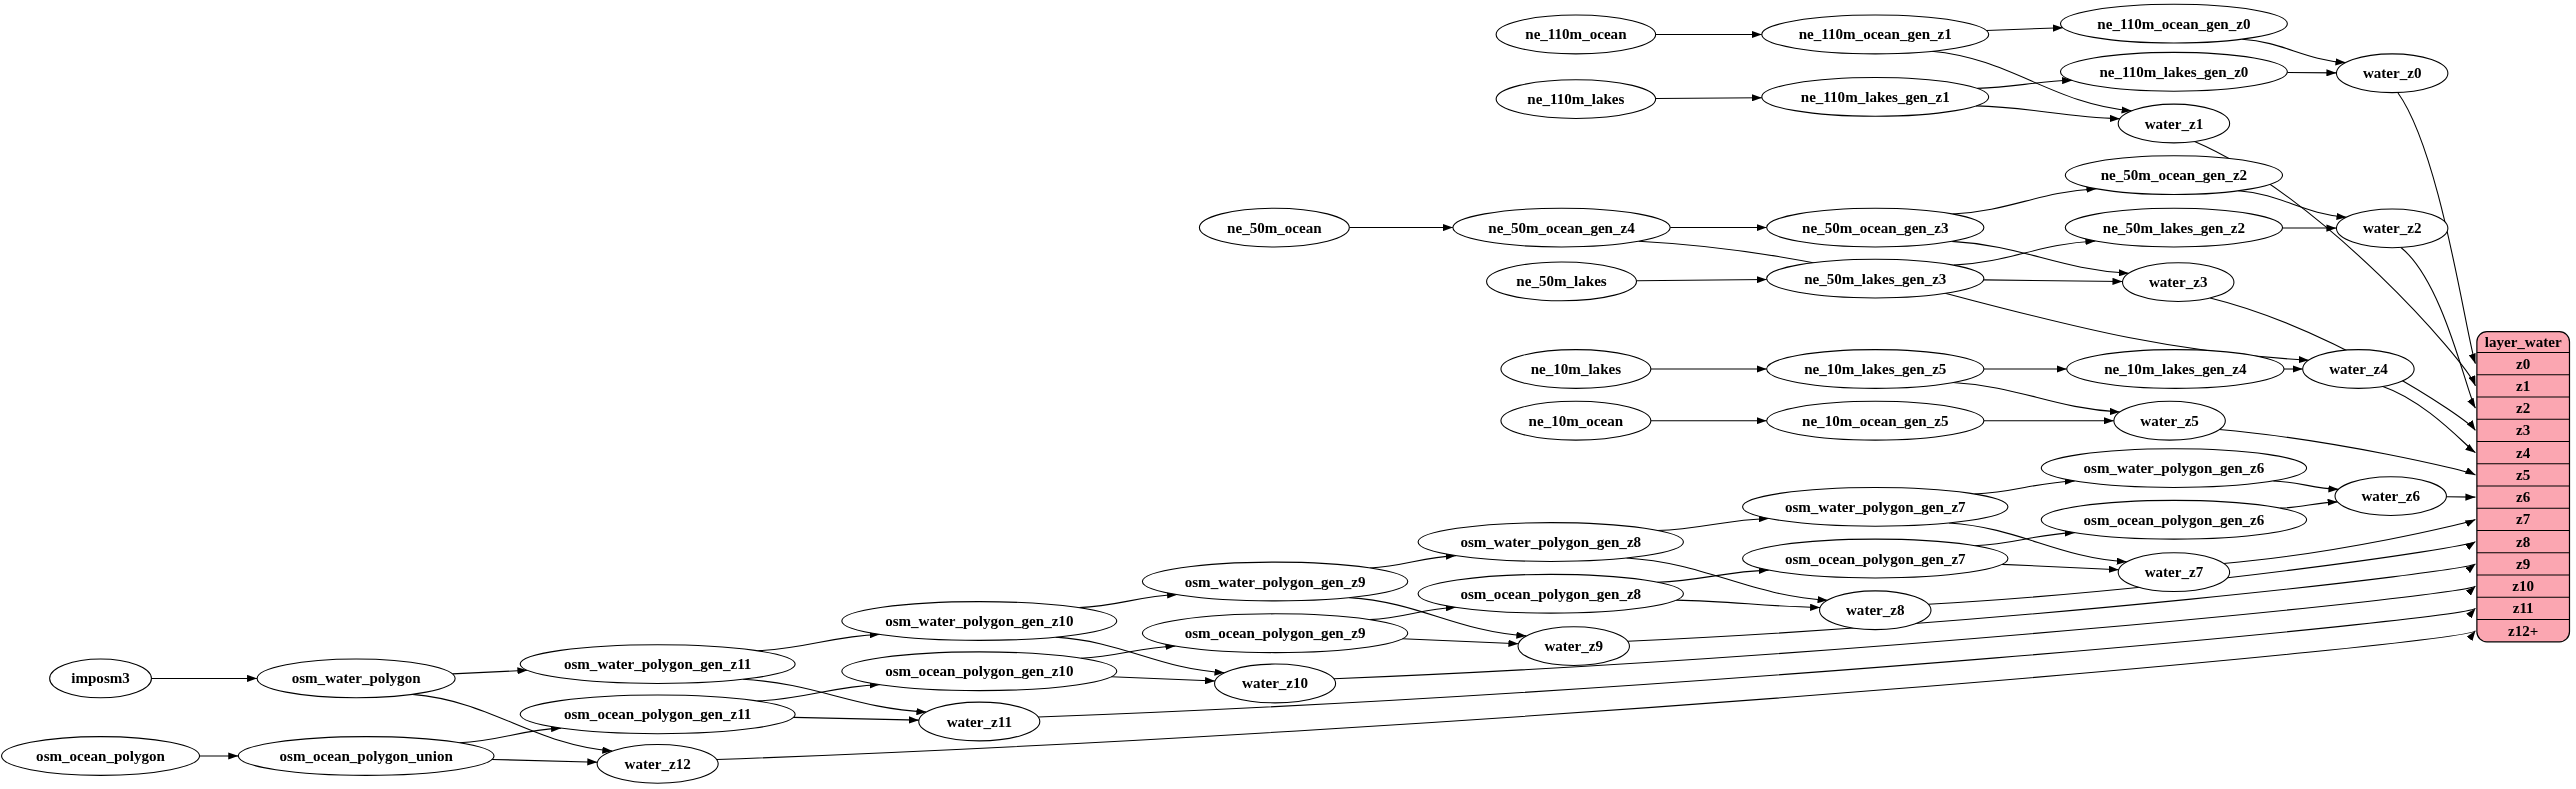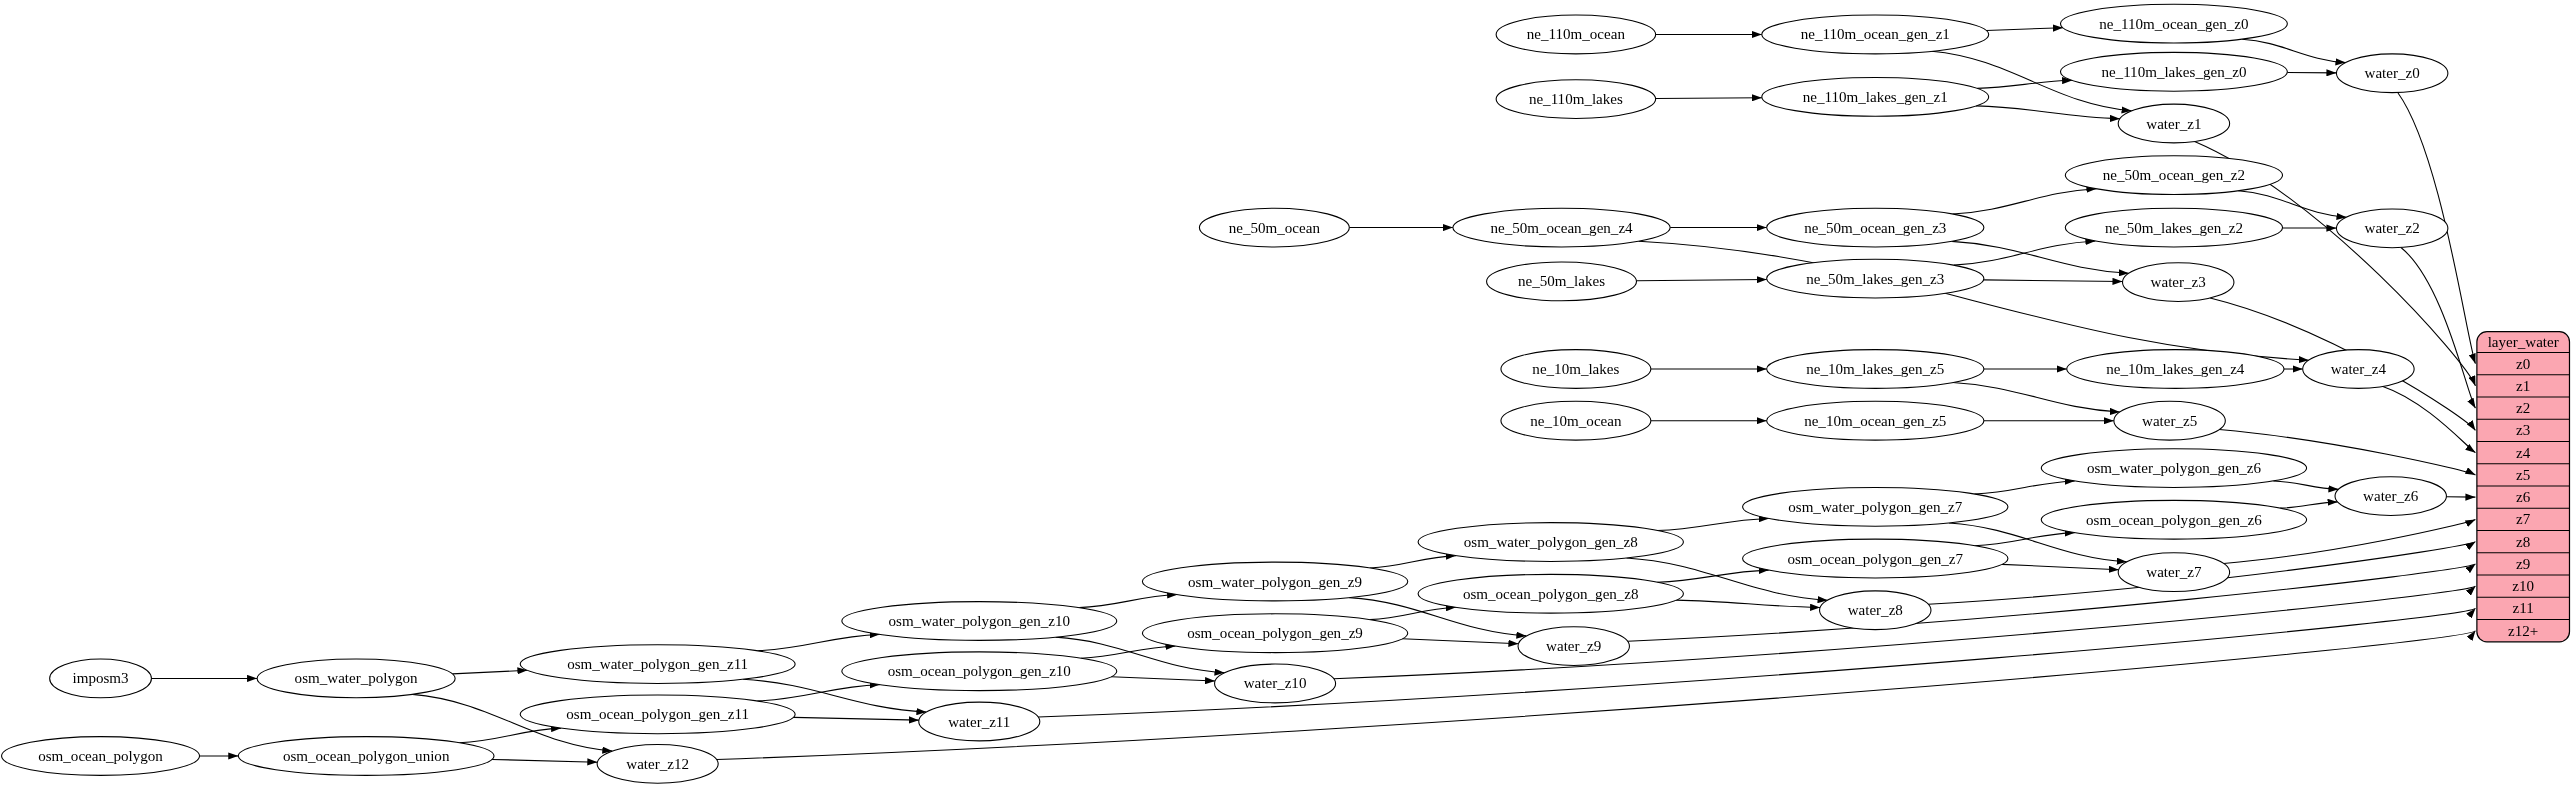--- a/index.html
+++ b/index.html
@@ -1,16 +1,16 @@
 <!DOCTYPE html>
 <html style="font-size:11.5px"><head>
 <meta charset="utf-8">
 <style>
   html, body { margin: 0; padding: 0; background: #ffffff; }
-  #diagram-page { width: 2576px; height: 789px; position: relative; background: #ffffff; overflow: hidden; }
+  #diagram-page { width: 2576px; height: 789px; position: relative; background: #ffffff; overflow: hidden; font-weight: bold; }
   svg { display: block; }
   .nlabel {
     font-family: "Liberation Serif", "DejaVu Serif", serif;
     font-size: 21px;
     fill: #000000;
   }
 </style>
 </head>
 <body>
 

